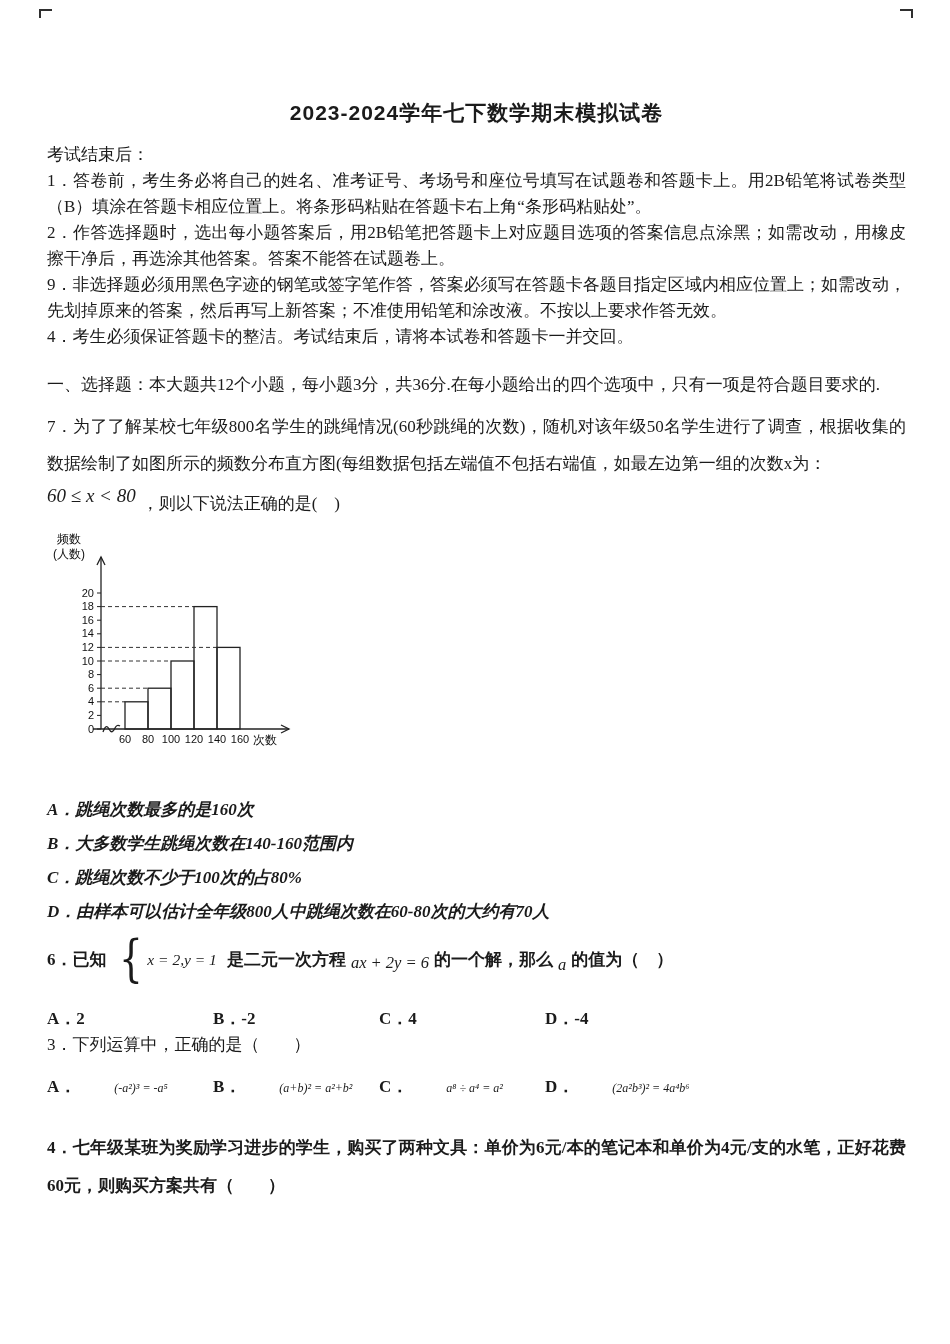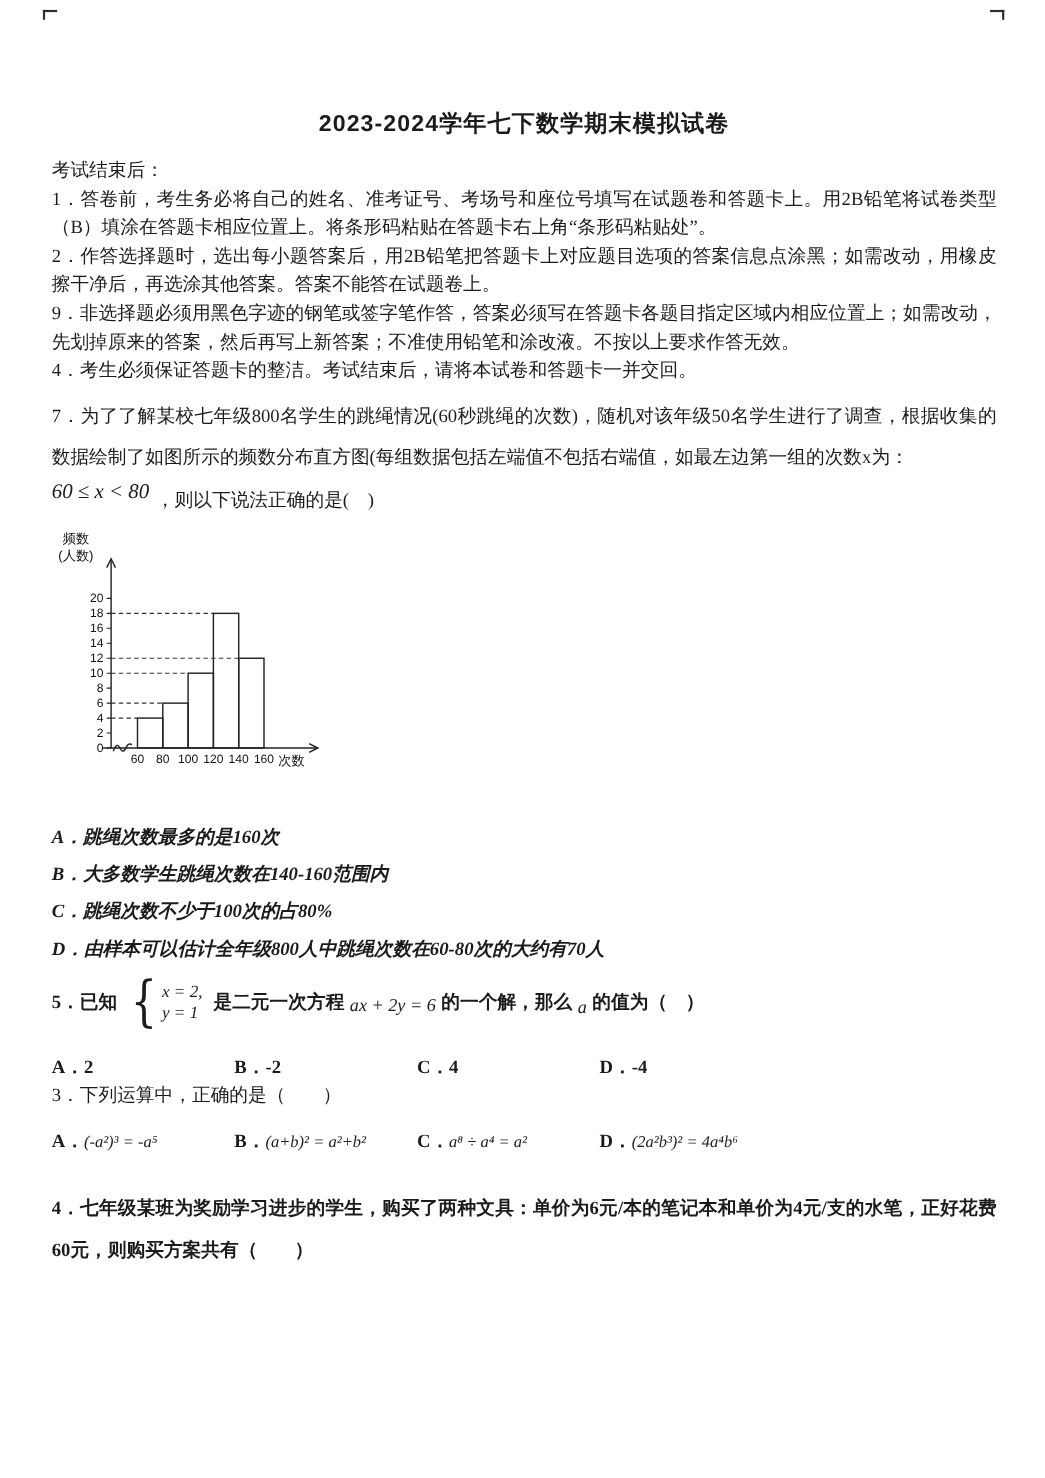--- a/index.html
+++ b/index.html
@@ -17,60 +17,61 @@
   .title {
     margin: 0 0 16px 0; text-align: center; font-size: 21px; font-weight: 700;
     font-family: "Liberation Sans", "DejaVu Sans", sans-serif; letter-spacing: 1px;
   }
   p { margin: 0; }
   .notice-heading { font-weight: 400; }
   .notice-item { text-align: justify; }
   .section-heading { margin-top: 22px; }
   .q-stem { margin-top: 10px; line-height: 37px; text-align: justify; }
   .formula-line { margin-top: 8px; }
-  .math { font-family: "Liberation Serif", "DejaVu Serif", serif; font-style: italic; }
+  .math { font-family: "Liberation Serif", "DejaVu Serif", serif; font-style: italic; text-align: right; }
   .formula-big { font-size: 19px; position: relative; top: -7px; margin-right: 6px; }
   .chart-wrap { margin: 10px 0 0 -8px; }
   #histogram text { font-family: "Liberation Sans", "DejaVu Sans", sans-serif; fill: #111; }
   #histogram .axis { stroke: #222; stroke-width: 1.3; }
   #histogram .axis-label { font-size: 12px; }
   .options-col { margin-top: 20px; }
   .options-col .option { margin-bottom: 8px; font-weight: 600; font-style: italic; }
   .opt-label { font-weight: 700; }
   .q2-line { margin-top: 12px; display: flex; align-items: center; font-weight: 600; }
   .q2-line .math { font-weight: 400; }
   .brace { font-size: 50px; font-weight: 300; line-height: 0.9; font-family: "DejaVu Serif", serif;
            margin: 0 1px 0 8px; transform: scaleX(0.75); font-style: normal; }
-  .sys-lines { display: inline-flex; flex-direction: column; font-size: 15.5px; line-height: 19px; margin-right: 10px; }
+  .sys-lines { display: inline-flex; flex-direction: row; font-size: 15.5px; line-height: 19px; margin-right: 10px; }
   .eq-low { position: relative; top: 3px; font-size: 16.5px; margin: 0 5px; }
   .var-low { position: relative; top: 5px; margin: 0 5px; font-size: 16.5px; }
   .options-row { margin-top: 24px; display: flex; font-weight: 600; }
   .options-row .opt-cell { width: 166px; }
   .options-row .opt-cell:last-child { width: auto; }
   .q3-stem { margin-top: 0; }
   .q3-row { margin-top: 16px; font-weight: 400; }
-  .q3-row .math { font-size: 15px; }
+  .q3-row .math { font-size: 12px; margin-left: 38px; }
   .q4-stem { margin-top: 28px; font-weight: 600; line-height: 38px; text-align: justify; }
 </style>
 </head>
 <body>
 
 <div class="page">
 
   <div class="crop-mark tl"></div>
   <div class="crop-mark tr"></div>
 
   <h1 class="title">2023-2024学年七下数学期末模拟试卷</h1>
 
   <p class="notice-heading">考试结束后：</p>
   <p class="notice-item">1．答卷前，考生务必将自己的姓名、准考证号、考场号和座位号填写在试题卷和答题卡上。用2B铅笔将试卷类型（B）填涂在答题卡相应位置上。将条形码粘贴在答题卡右上角“条形码粘贴处”。</p>
   <p class="notice-item">2．作答选择题时，选出每小题答案后，用2B铅笔把答题卡上对应题目选项的答案信息点涂黑；如需改动，用橡皮擦干净后，再选涂其他答案。答案不能答在试题卷上。</p>
   <p class="notice-item">9．非选择题必须用黑色字迹的钢笔或签字笔作答，答案必须写在答题卡各题目指定区域内相应位置上；如需改动，先划掉原来的答案，然后再写上新答案；不准使用铅笔和涂改液。不按以上要求作答无效。</p>
   <p class="notice-item">4．考生必须保证答题卡的整洁。考试结束后，请将本试卷和答题卡一并交回。</p>
 
+  <p class="section-heading">一、选择题：本大题共12个小题，每小题3分，共36分.在每小题给出的四个选项中，只有一项是符合题目要求的.</p>
 
   <p class="q-stem">7．为了了解某校七年级800名学生的跳绳情况(60秒跳绳的次数)，随机对该年级50名学生进行了调查，根据收集的数据绘制了如图所示的频数分布直方图(每组数据包括左端值不包括右端值，如最左边第一组的次数x为：</p>
 
   <p class="formula-line">
     <span class="math formula-big">60 ≤ x &lt; 80</span><span>，则以下说法正确的是(　)</span>
   </p>
 
   <div class="chart-wrap">
     <svg id="histogram" width="290" height="242" viewBox="0 0 290 242">
       <text class="axis-label" x="30" y="16" text-anchor="middle">频数</text>
@@ -125,21 +126,21 @@
   </div>
 
   <div class="options-col">
     <p class="option"><span class="opt-label">A．</span><span>跳绳次数最多的是160次</span></p>
     <p class="option"><span class="opt-label">B．</span><span>大多数学生跳绳次数在140-160范围内</span></p>
     <p class="option"><span class="opt-label">C．</span><span>跳绳次数不少于100次的占80%</span></p>
     <p class="option"><span class="opt-label">D．</span><span>由样本可以估计全年级800人中跳绳次数在60-80次的大约有70人</span></p>
   </div>
 
   <div class="q2-line">
-    <span>5．已知</span>
+    <span>6．已知</span>
     <span class="brace">{</span>
     <span class="sys-lines">
       <span class="math">x = 2,</span>
       <span class="math">y = 1</span>
     </span>
     <span>是二元一次方程</span>
     <span class="math eq-low">ax + 2y = 6</span>
     <span>的一个解，那么</span>
     <span class="math var-low">a</span>
     <span>的值为（　）</span>

